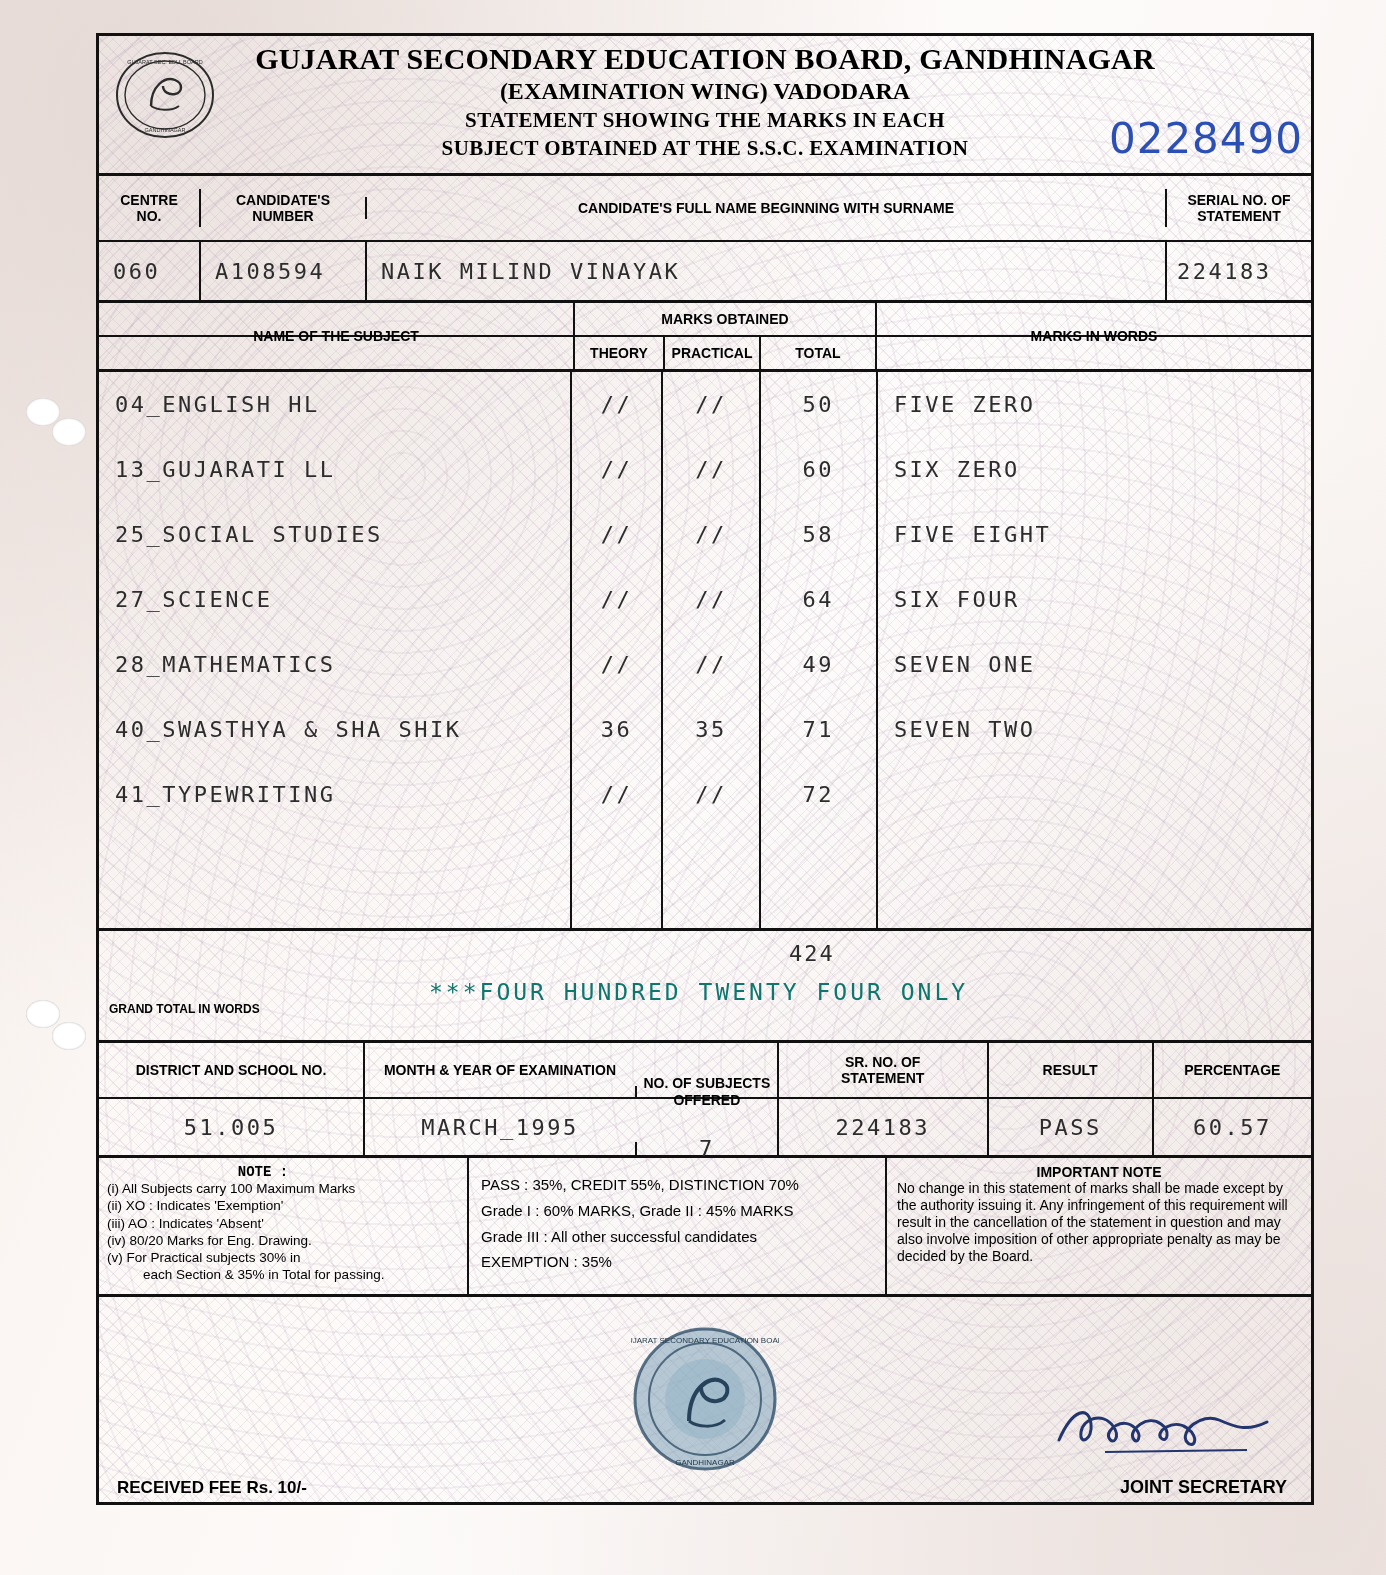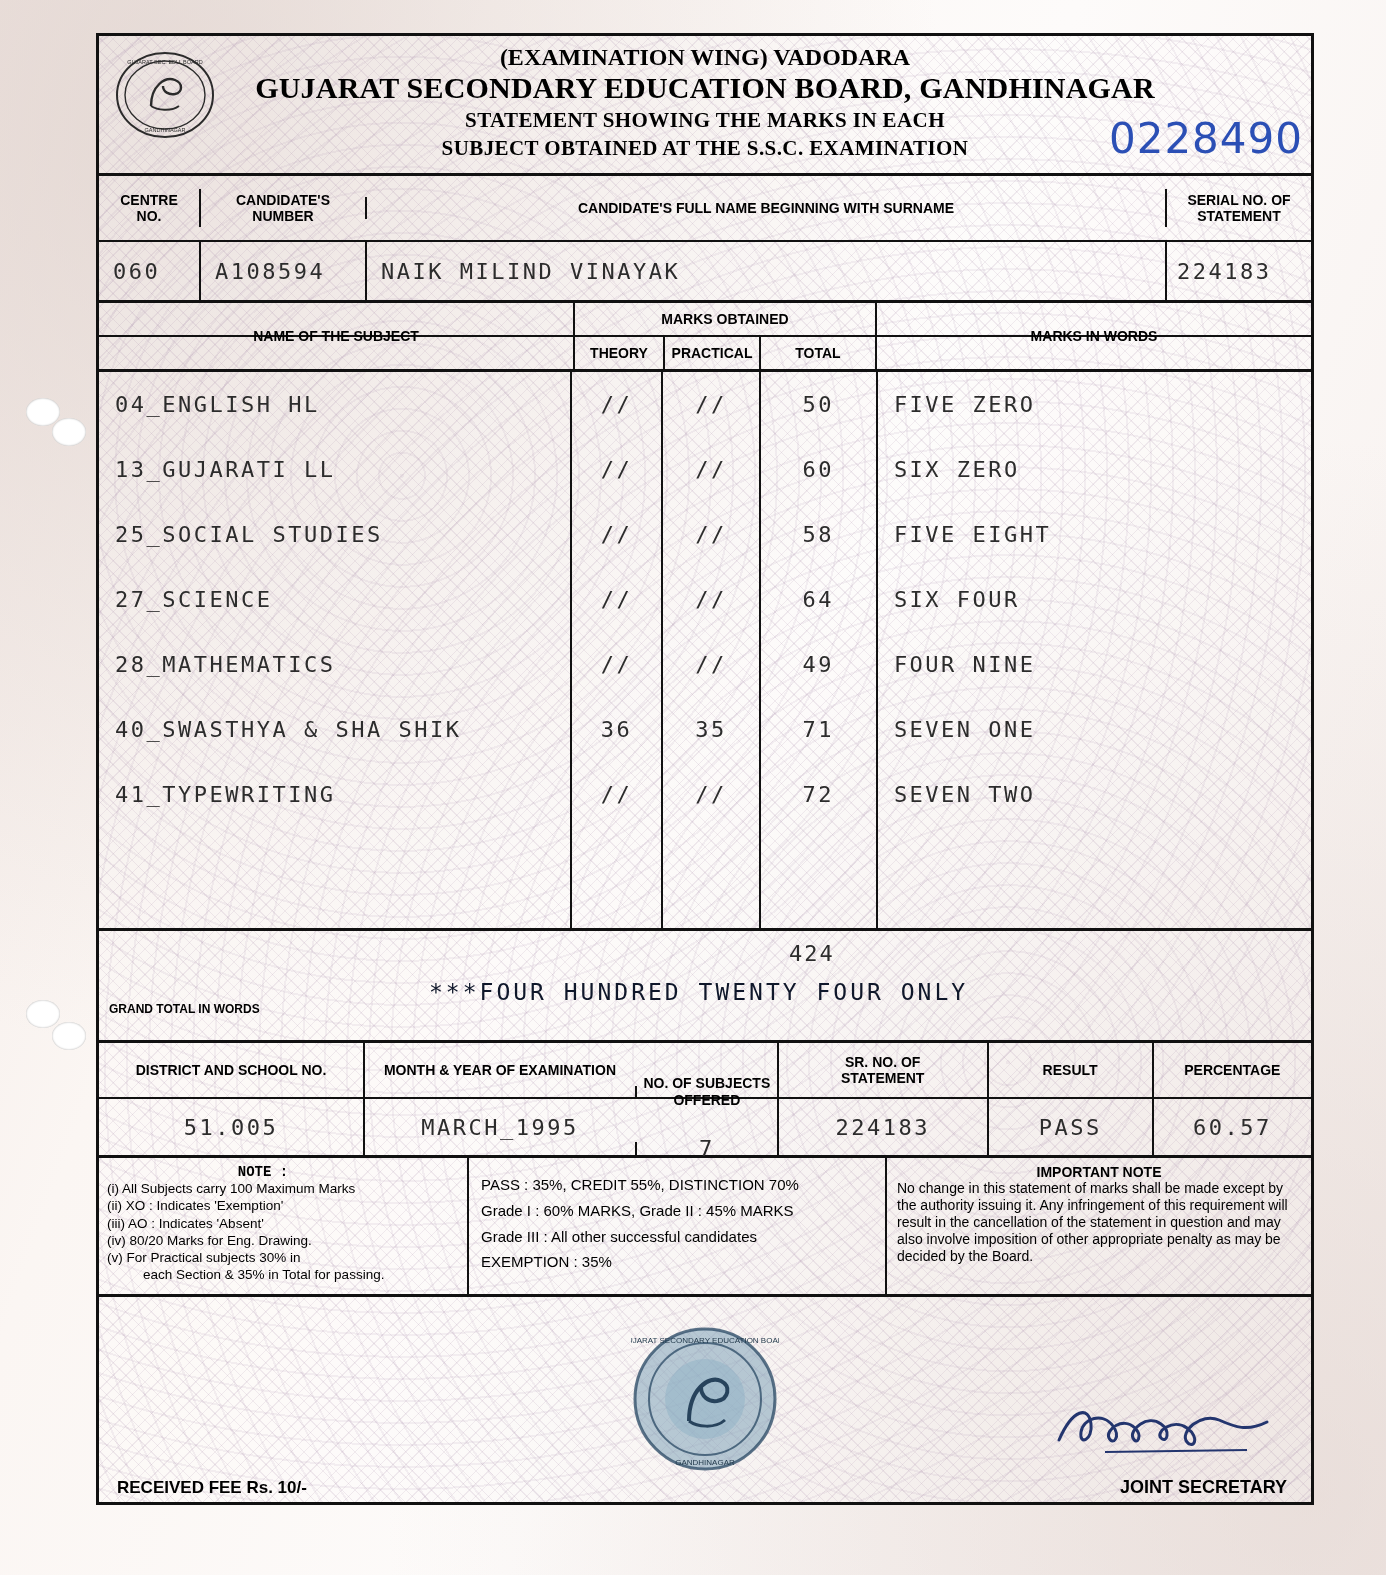--- a/index.html
+++ b/index.html
@@ -180,21 +180,21 @@
     letter-spacing: 2px;
     color: #2c2c2c;
   }
   #gt-words {
     position: absolute;
     left: 330px;
     top: 48px;
     font-family: "DejaVu Sans Mono", monospace;
     font-size: 23px;
     letter-spacing: 3px;
-    color: #0f172a;
+    color: #0f766e;
   }
 
   
   .s-district { width: 272px; border-radius: 13px; }
   .s-month    { width: 280px; }
   .s-subjects { width: 146px; margin-top: 43px; }
   .s-srno     { width: 216px; }
   .s-result   { width: 170px; }
   .s-pct      { width: 164px; }
   #summary-head { height: 54px; }
@@ -269,22 +269,22 @@
     <div id="header">
       <svg id="seal-logo" viewBox="0 0 104 90">
         <ellipse cx="52" cy="45" rx="48" ry="42" fill="none" stroke="#2b2b2b" stroke-width="2"></ellipse>
         <ellipse cx="52" cy="45" rx="40" ry="34" fill="none" stroke="#2b2b2b" stroke-width="1.4"></ellipse>
         <path d="M38 56 C38 36, 52 26, 62 30 C70 33, 70 42, 62 44 C56 45, 50 42, 50 36" fill="none" stroke="#2b2b2b" stroke-width="2.4"></path>
         <path d="M38 56 C44 60, 58 62, 66 56" fill="none" stroke="#2b2b2b" stroke-width="2"></path>
         <text x="52" y="14" font-size="5.5" text-anchor="middle" fill="#2b2b2b" font-family="Liberation Sans, sans-serif">GUJARAT SEC. EDU. BOARD</text>
         <text x="52" y="82" font-size="5.5" text-anchor="middle" fill="#2b2b2b" font-family="Liberation Sans, sans-serif">GANDHINAGAR</text>
       </svg>
 
+      <div id="title1">GUJARAT SECONDARY EDUCATION BOARD, GANDHINAGAR</div>
       <div id="title2">(EXAMINATION WING) VADODARA</div>
-      <div id="title1">GUJARAT SECONDARY EDUCATION BOARD, GANDHINAGAR</div>
       <div id="title3">STATEMENT SHOWING THE MARKS IN EACH</div>
       <div id="title4">SUBJECT OBTAINED AT THE S.S.C. EXAMINATION</div>
       <div id="serial-number">0228490</div>
     </div>
 
     <div class="row bb" id="cand-head">
       <div class="cellhead c-centre">
         <div>
           <div>CENTRE</div>
           <div>NO.</div>
@@ -434,23 +434,20 @@
                 <span class="typed">FIVE ZERO</span>
               </div>
               <div class="cellv left" style="height: 65px;">
                 <span class="typed">SIX ZERO</span>
               </div>
               <div class="cellv left" style="height: 65px;">
                 <span class="typed">FIVE EIGHT</span>
               </div>
               <div class="cellv left" style="height: 65px;">
                 <span class="typed">SIX FOUR</span>
-              </div>
-              <div class="cellv left" style="height: 65px;">
-                <span class="typed">FOUR NINE</span>
               </div>
               <div class="cellv left" style="height: 65px;">
                 <span class="typed">SEVEN ONE</span>
               </div>
               <div class="cellv left" style="height: 65px;">
                 <span class="typed">SEVEN TWO</span>
               </div>
             </div>
         </div>
       </div>

